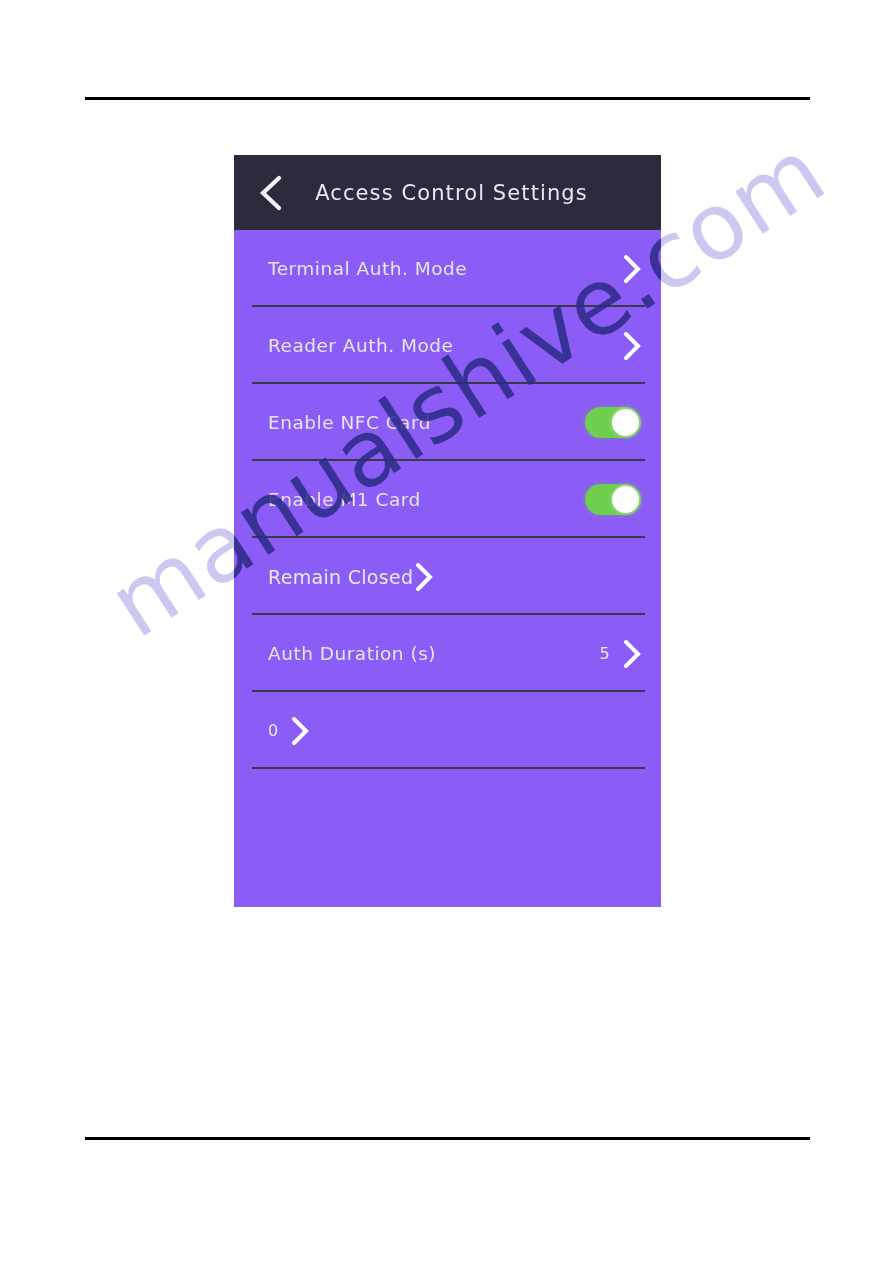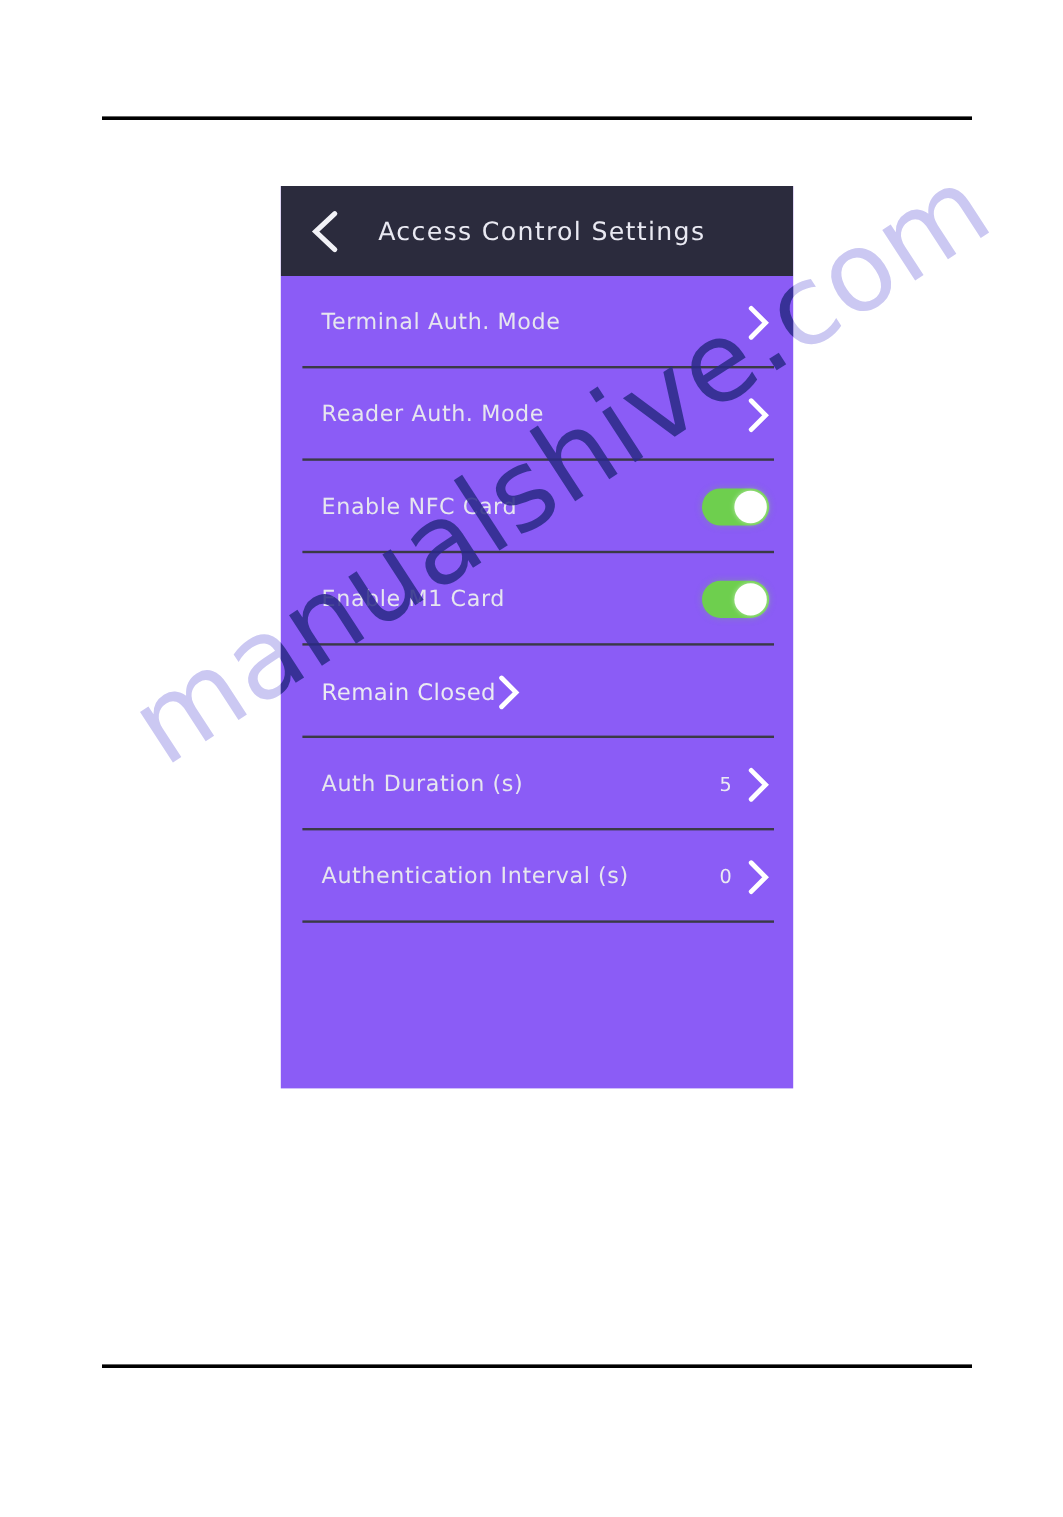--- a/index.html
+++ b/index.html
@@ -255,21 +255,20 @@
       <span class="setting-value num">5</span>
       <span class="row-chevron">
         <svg width="20" height="30" viewBox="0 0 20 30" aria-hidden="true">
           <polyline points="4,3 16,15 4,27" fill="none" stroke="#ffffff" stroke-width="4" stroke-linecap="round" stroke-linejoin="miter"></polyline>
         </svg>
       </span>
       <div class="row-divider"></div>
     </div>
 
     <div class="setting-row">
-      <span class="setting-label">Authentication Interval (s)</span>
       <span class="setting-value num">0</span>
       <span class="row-chevron">
         <svg width="20" height="30" viewBox="0 0 20 30" aria-hidden="true">
           <polyline points="4,3 16,15 4,27" fill="none" stroke="#ffffff" stroke-width="4" stroke-linecap="round" stroke-linejoin="miter"></polyline>
         </svg>
       </span>
       <div class="row-divider"></div>
     </div>
 
   </div>

